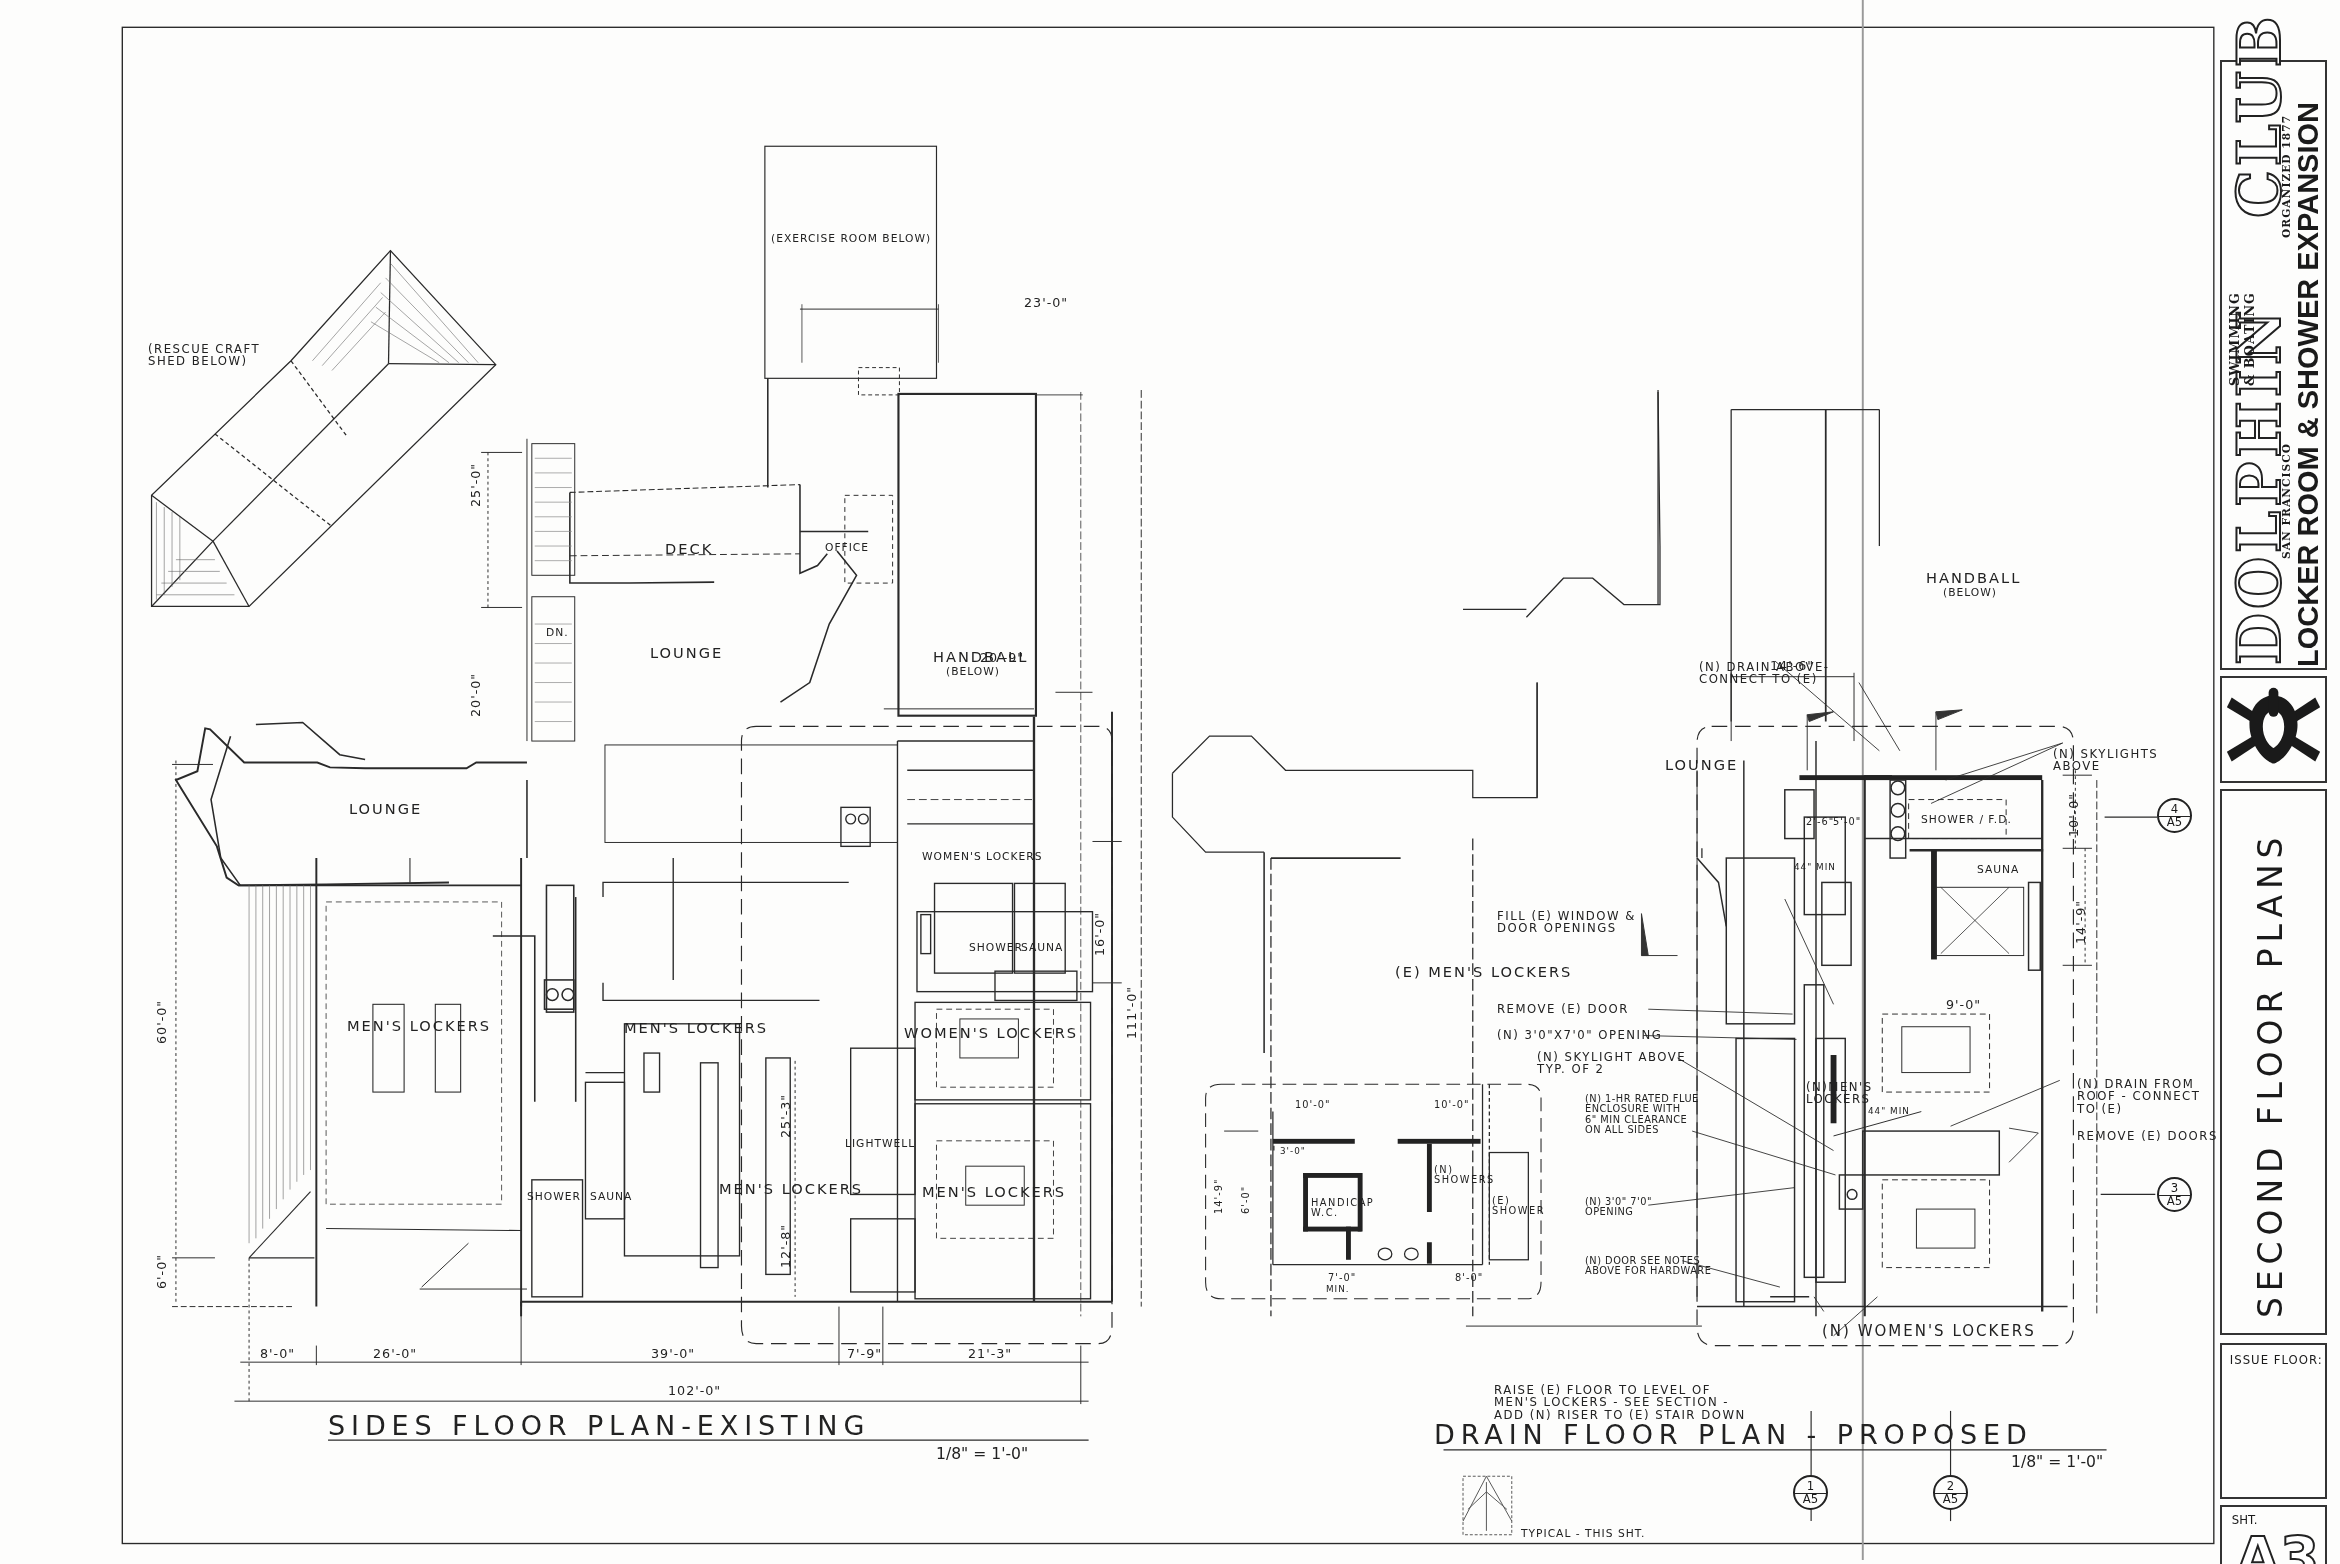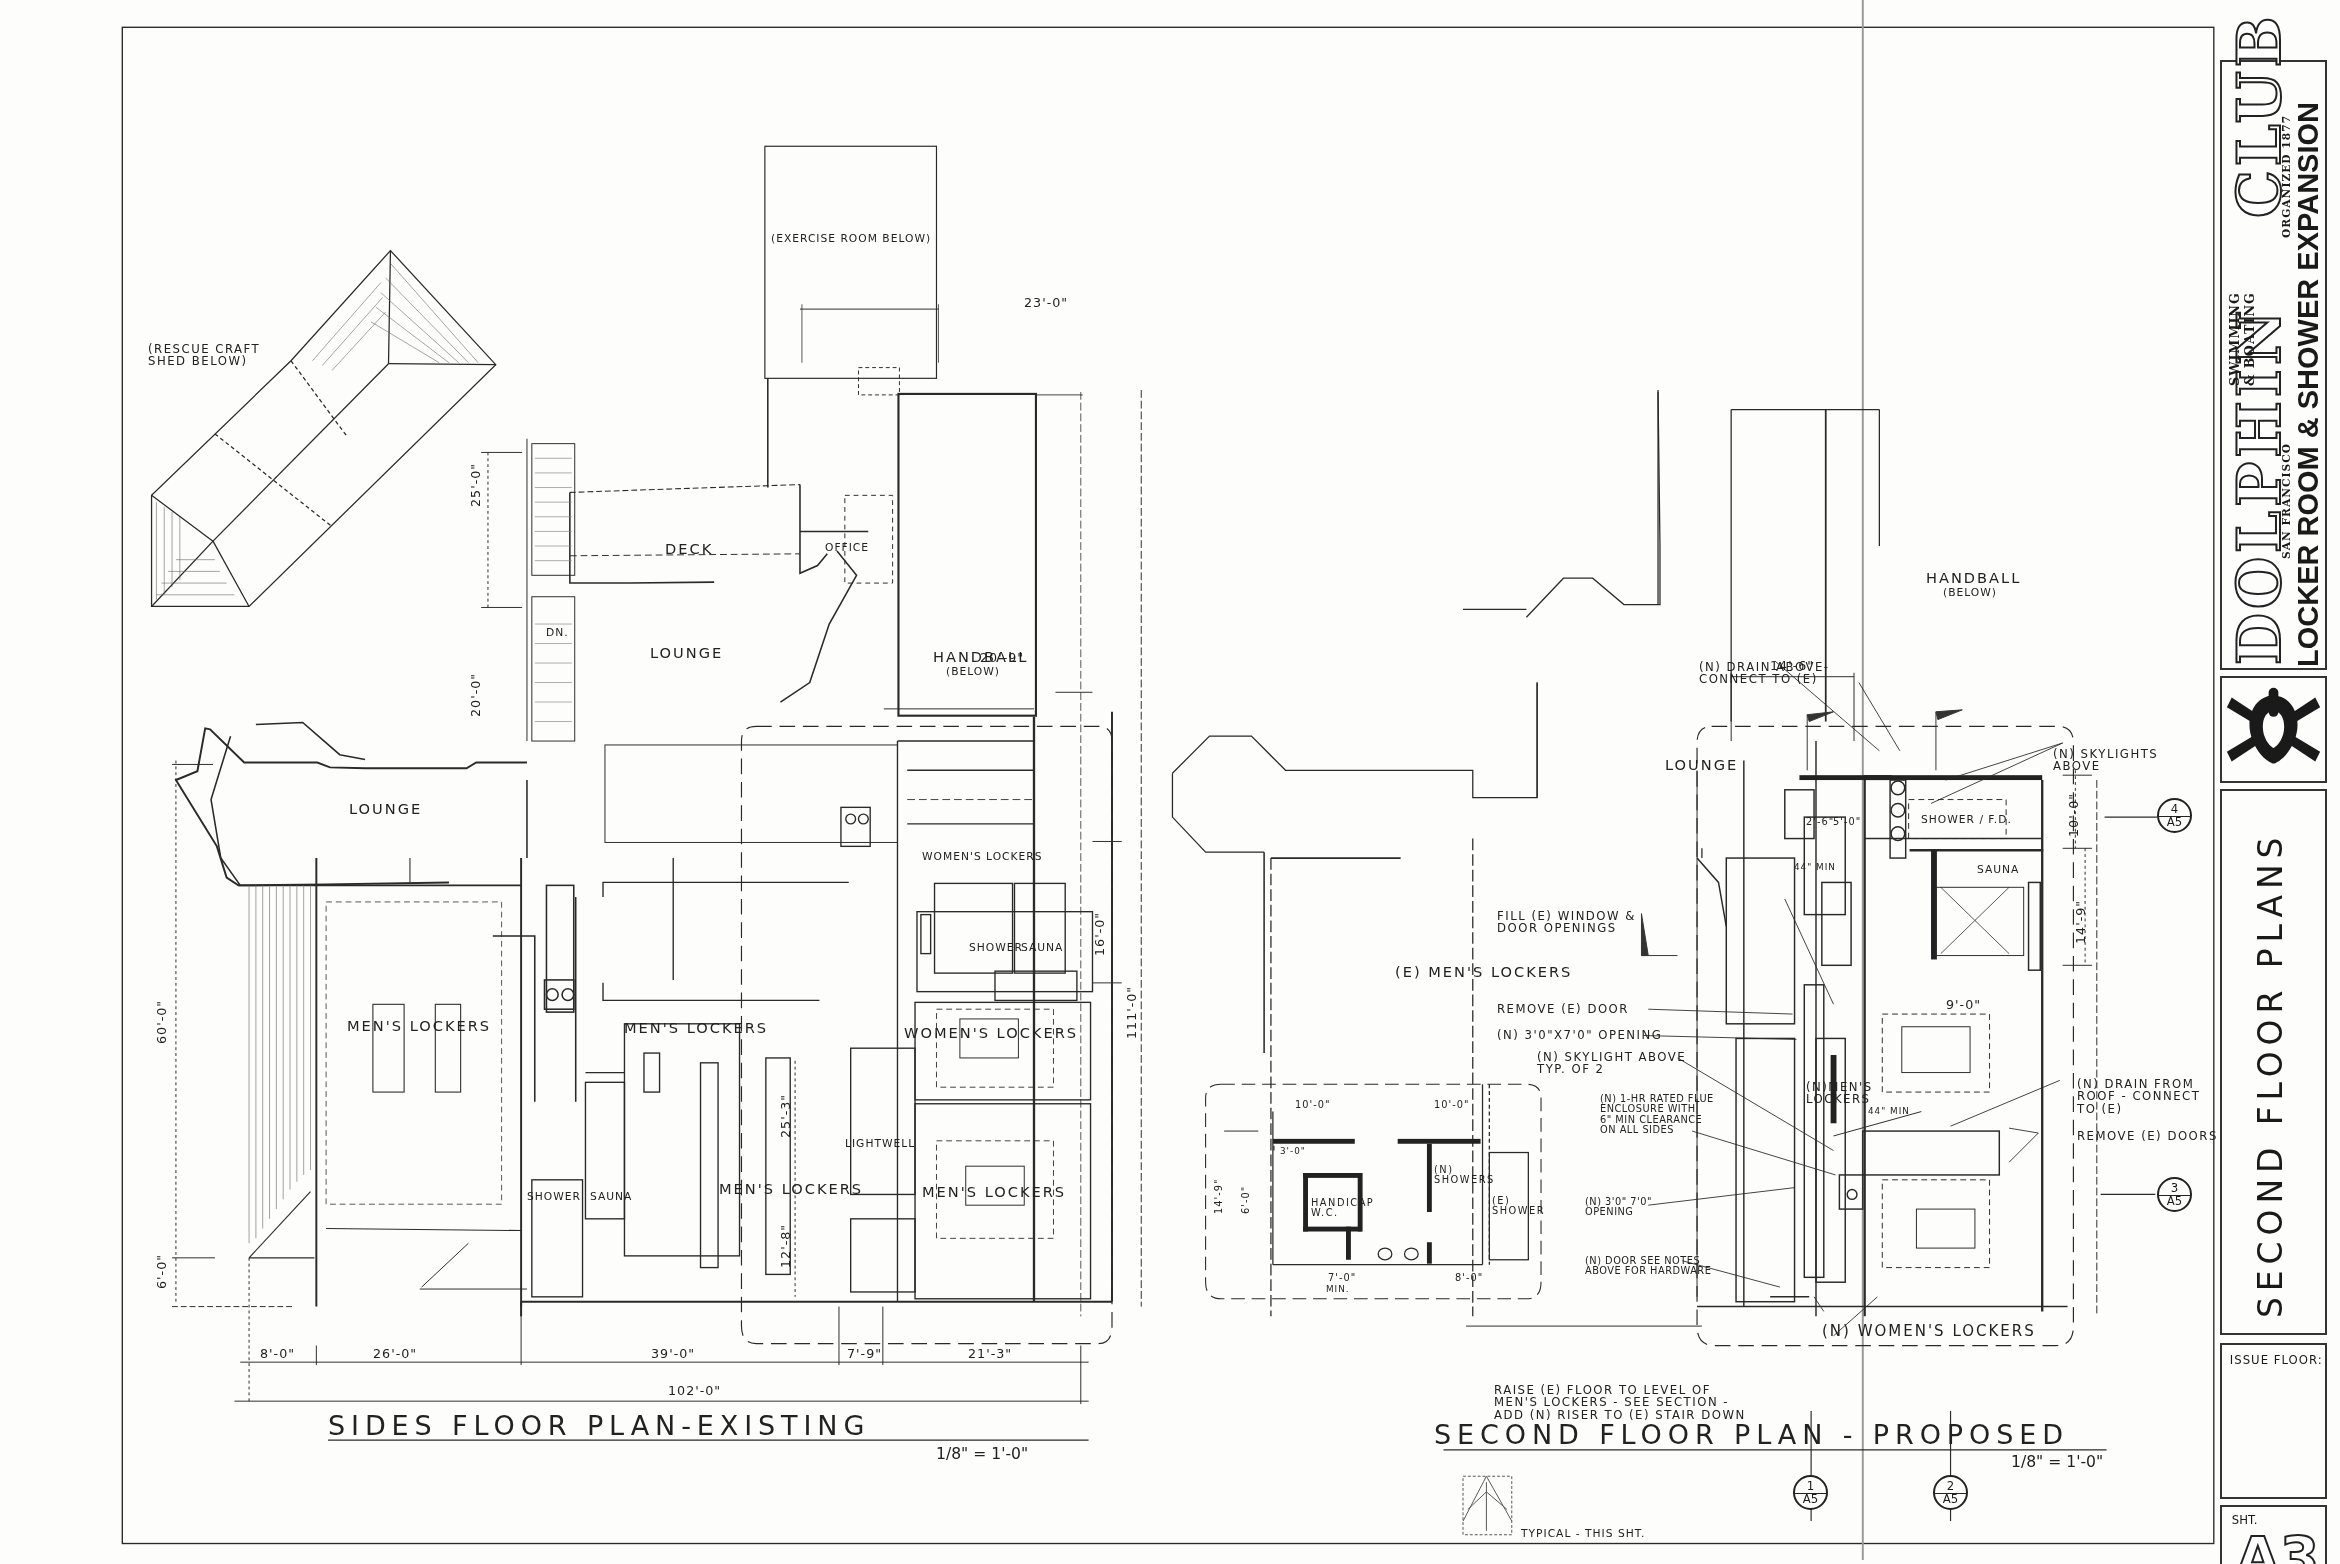--- a/index.html
+++ b/index.html
@@ -449,21 +449,21 @@
 <div class="lbl note" style="left:1699px;top:661px;">(N) DRAIN ABOVE-
 CONNECT TO (E)</div>
 <div class="lbl note" style="left:2053px;top:748px;">(N) SKYLIGHTS
 ABOVE</div>
 <div class="lbl note" style="left:1497px;top:910px;">FILL (E) WINDOW &amp;
 DOOR OPENINGS</div>
 <div class="lbl note" style="left:1497px;top:1003px;">REMOVE (E) DOOR</div>
 <div class="lbl note" style="left:1497px;top:1029px;">(N) 3'0"x7'0" OPENING</div>
 <div class="lbl note" style="left:1537px;top:1051px;">(N) SKYLIGHT ABOVE
 TYP. OF 2</div>
-<div class="lbl note" style="left:1585px;top:1094px;font-size:9.8px;letter-spacing:0.5px;margin-left:15px;">(N) 1-HR RATED FLUE
+<div class="lbl note" style="left:1585px;top:1094px;font-size:9.8px;letter-spacing:0.5px;">(N) 1-HR RATED FLUE
 ENCLOSURE WITH
 6" MIN CLEARANCE
 ON ALL SIDES</div>
 <div class="lbl note" style="left:1585px;top:1197px;font-size:9.8px;letter-spacing:0.5px;">(N) 3'0" 7'0"
 OPENING</div>
 <div class="lbl note" style="left:1585px;top:1256px;font-size:9.8px;letter-spacing:0.5px;">(N) DOOR SEE NOTES
 ABOVE FOR HARDWARE</div>
 <div class="lbl note" style="left:2077px;top:1078px;">(N) DRAIN FROM
 ROOF - CONNECT
 TO (E)</div>
@@ -482,21 +482,21 @@
 <div class="lbl sm" style="left:1833px;top:817px;font-size:9.8px;">5'-0"</div>
 <div class="lbl sm" style="left:1295px;top:1100px;font-size:9.8px;">10'-0"</div>
 <div class="lbl sm" style="left:1434px;top:1100px;font-size:9.8px;">10'-0"</div>
 <div class="lbl sm vert" style="left:1241px;top:1214px;font-size:9.8px;">6'-0"</div>
 <div class="lbl sm vert" style="left:1214px;top:1214px;font-size:9.8px;">14'-9"</div>
 <div class="lbl sm" style="left:1328px;top:1273px;font-size:9.8px;">7'-0"</div>
 <div class="lbl sm" style="left:1326px;top:1285px;font-size:8.8px;">MIN.</div>
 <div class="lbl sm" style="left:1455px;top:1273px;font-size:9.8px;">8'-0"</div>
 <div class="lbl sm" style="left:1280px;top:1147px;font-size:8.8px;">3'-0"</div>
 
-<div class="title" style="left:1434px;top:1419px;">SECOND FLOOR PLAN - PROPOSED</div>
+<div class="title" style="left:1434px;top:1419px;">DRAIN FLOOR PLAN - PROPOSED</div>
 <div class="scale" style="left:2011px;top:1453px;">1/8" = 1'-0"</div>
 <div class="lbl sm" style="left:1521px;top:1517px;margin-top:12px;">TYPICAL - THIS SHT.</div>
 
 <div class="marker" style="left:1793px;top:1475px;">
   <span class="top">1</span>
   <span class="mid"></span>
   <span class="bot">A5</span>
 </div>
 <div class="marker" style="left:1933px;top:1475px;">
   <span class="top">2</span>

